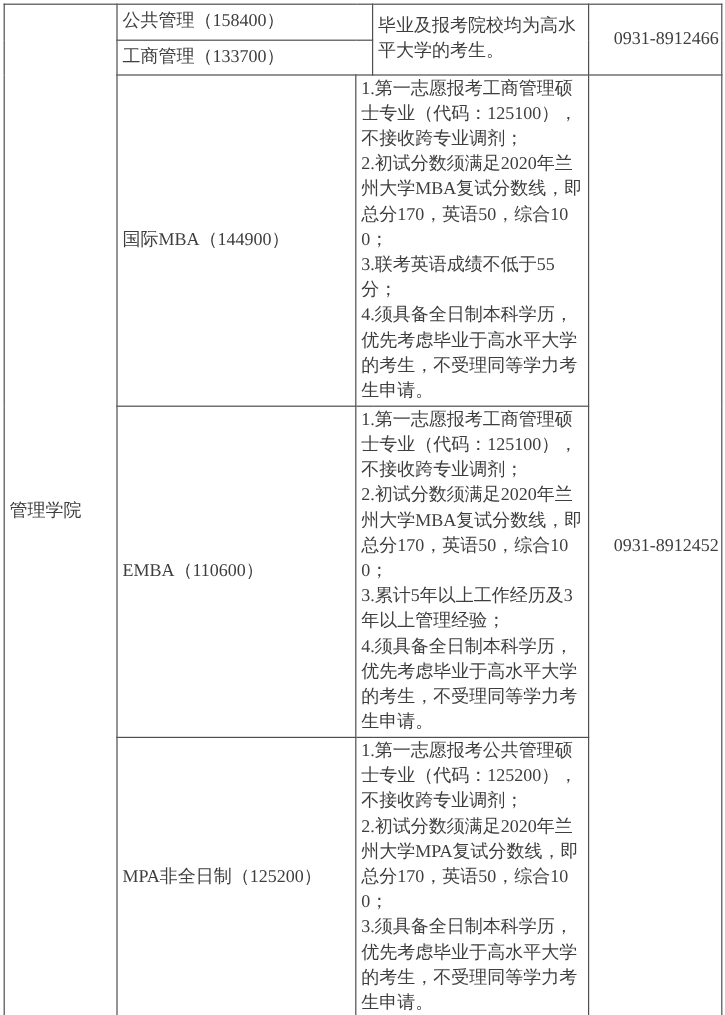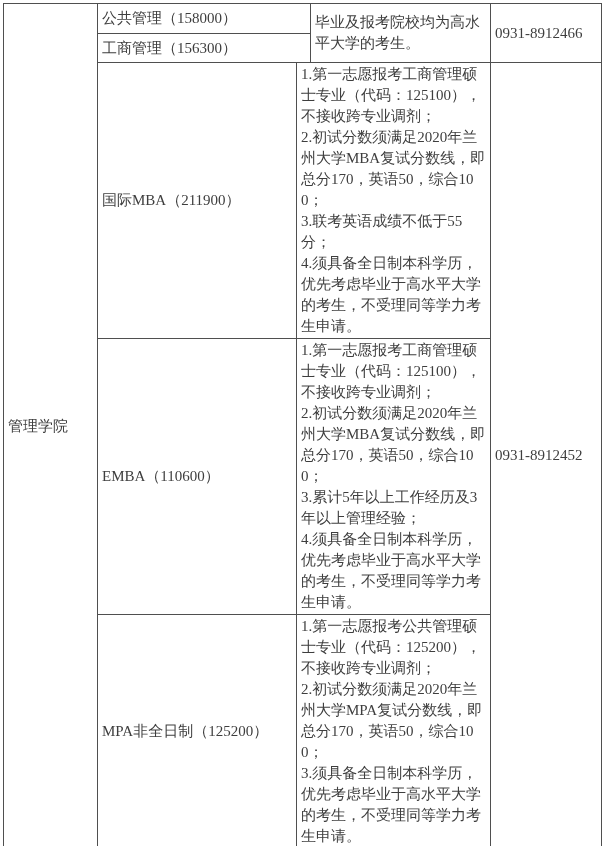--- a/index.html
+++ b/index.html
@@ -31,21 +31,21 @@
   td.program-cell { vertical-align: middle; }
   td.req-cell {
     vertical-align: top;
     white-space: pre-wrap;
     padding-top: 2px;
   }
   td.req-cell-mid {
     vertical-align: middle;
     white-space: pre-wrap;
   }
-  td.phone-cell { vertical-align: middle; }
+  td.phone-cell { vertical-align: middle; text-align: right; }
   tr.r1 { height: 30px; }
   tr.r2 { height: 29px; }
   tr.r3 { height: 275px; }
   tr.r4 { height: 275px; }
   tr.r5 { height: 230px; }
 </style>
 </head>
 <body>
 
 <div class="screen">
@@ -53,29 +53,29 @@
     <colgroup>
       <col style="width:94px">
       <col style="width:199px">
       <col style="width:14px">
       <col style="width:180px">
       <col style="width:111px">
     </colgroup>
     <tbody>
       <tr class="r1">
         <td class="college-cell" rowspan="5">管理学院</td>
-        <td class="program-cell" colspan="2">公共管理（158000）</td>
+        <td class="program-cell" colspan="2">公共管理（158400）</td>
         <td class="req-cell-mid" rowspan="2">毕业及报考院校均为高水平大学的考生。</td>
         <td class="phone-cell" rowspan="2">0931-8912466</td>
       </tr>
       <tr class="r2">
-        <td class="program-cell" colspan="2">工商管理（156300）</td>
+        <td class="program-cell" colspan="2">工商管理（133700）</td>
       </tr>
       <tr class="r3">
-        <td class="program-cell">国际MBA（211900）</td>
+        <td class="program-cell">国际MBA（144900）</td>
         <td class="req-cell" colspan="2">1.第一志愿报考工商管理硕士专业（代码：125100），不接收跨专业调剂；
 2.初试分数须满足2020年兰州大学MBA复试分数线，即总分170，英语50，综合100；
 3.联考英语成绩不低于55分；
 4.须具备全日制本科学历，优先考虑毕业于高水平大学的考生，不受理同等学力考生申请。</td>
         <td class="phone-cell" rowspan="3">0931-8912452</td>
       </tr>
       <tr class="r4">
         <td class="program-cell">EMBA（110600）</td>
         <td class="req-cell" colspan="2">1.第一志愿报考工商管理硕士专业（代码：125100），不接收跨专业调剂；
 2.初试分数须满足2020年兰州大学MBA复试分数线，即总分170，英语50，综合100；

